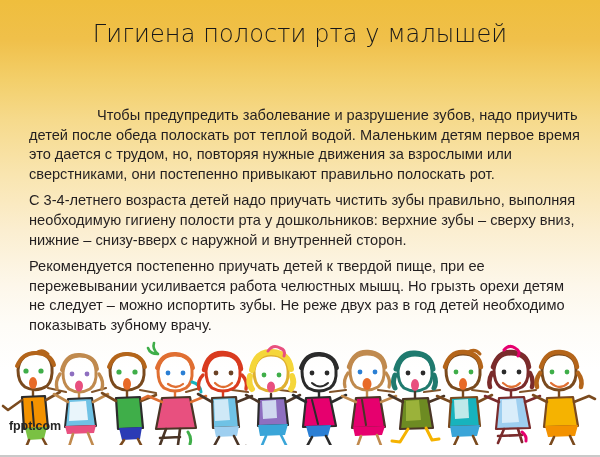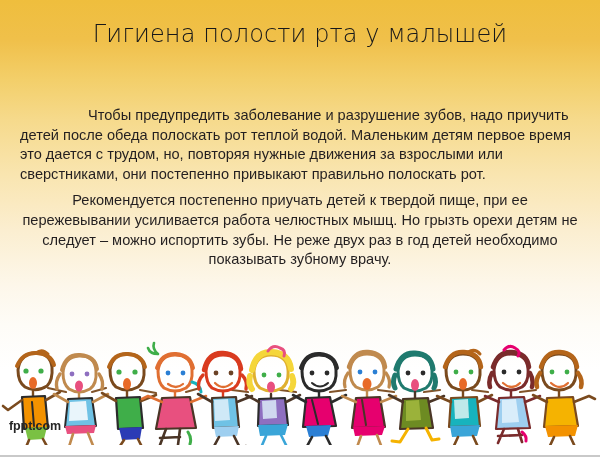--- a/index.html
+++ b/index.html
@@ -38,23 +38,23 @@
   }
 
   
   #body{
     position:absolute;left:20px;top:106px;width:560px;
     color:#231f20;
     font-size:14.6px;
     line-height:19.6px;
     font-family:"Liberation Sans","DejaVu Sans",sans-serif;
   }
-  #body p{margin:0 0 7px 0;}
+  #body p{margin:0 0 7px 9px;}
   #body p.indent{text-indent:68px;}
-  #body p:last-child{margin-bottom:0;text-align:center;}
+  #body p:last-child{margin-bottom:0;}
 
   
   #kids{
     position:absolute;left:0;bottom:10px;width:600px;height:105px;
   }
   #kids svg{display:block;width:600px;height:105px;}
 
   
   #watermark{
     position:absolute;left:9px;bottom:22px;
@@ -66,20 +66,21 @@
 </style>
 </head>
 <body>
 
 <div id="slide">
 
   <div id="title">Гигиена полости рта у малышей</div>
 
   <div id="body">
     <p class="indent">Чтобы предупредить заболевание и разрушение зубов, надо приучить детей после обеда полоскать рот теплой водой. Маленьким детям первое время это дается с трудом, но, повторяя нужные движения за взрослыми или сверстниками, они постепенно привыкают правильно полоскать рот.</p>
+    <p>С 3-4-летнего возраста детей надо приучать чистить зубы правильно, выполняя необходимую гигиену полости рта у дошкольников: верхние зубы – сверху вниз, нижние – снизу-вверх с наружной и внутренней сторон.</p>
     <p>Рекомендуется постепенно приучать детей к твердой пище, при ее пережевывании усиливается работа челюстных мышц. Но грызть орехи детям не следует – можно испортить зубы. Не реже двух раз в год детей необходимо показывать зубному врачу.</p>
   </div>
 
   <div id="kids">
     <svg viewBox="0 0 600 105" xmlns="http://www.w3.org/2000/svg">
       <defs>
         <style>
           .ln{fill:none;stroke-linecap:round;stroke-linejoin:round;}
           .out{stroke:#7a4a1e;}
           .dk{stroke:#4a3526;}

